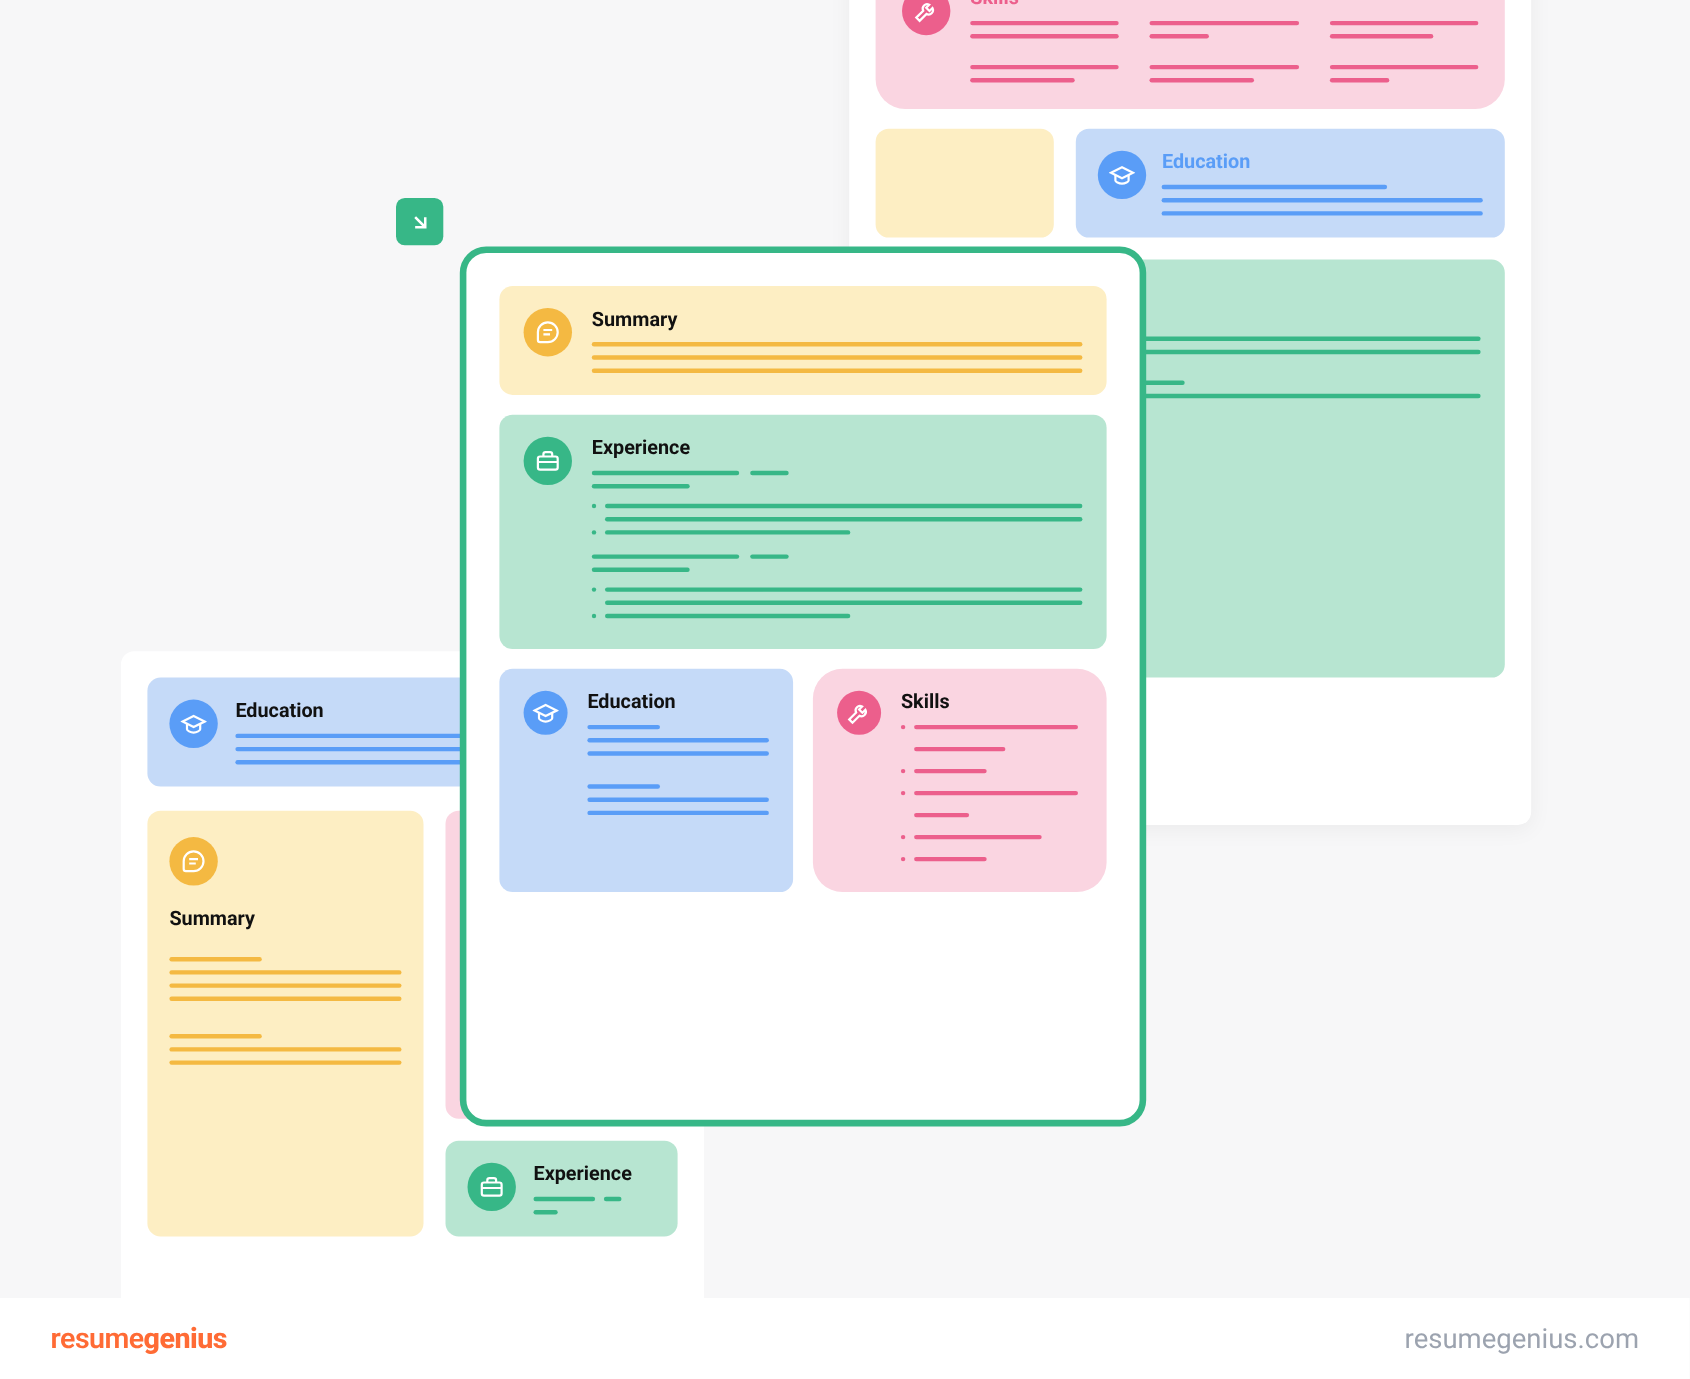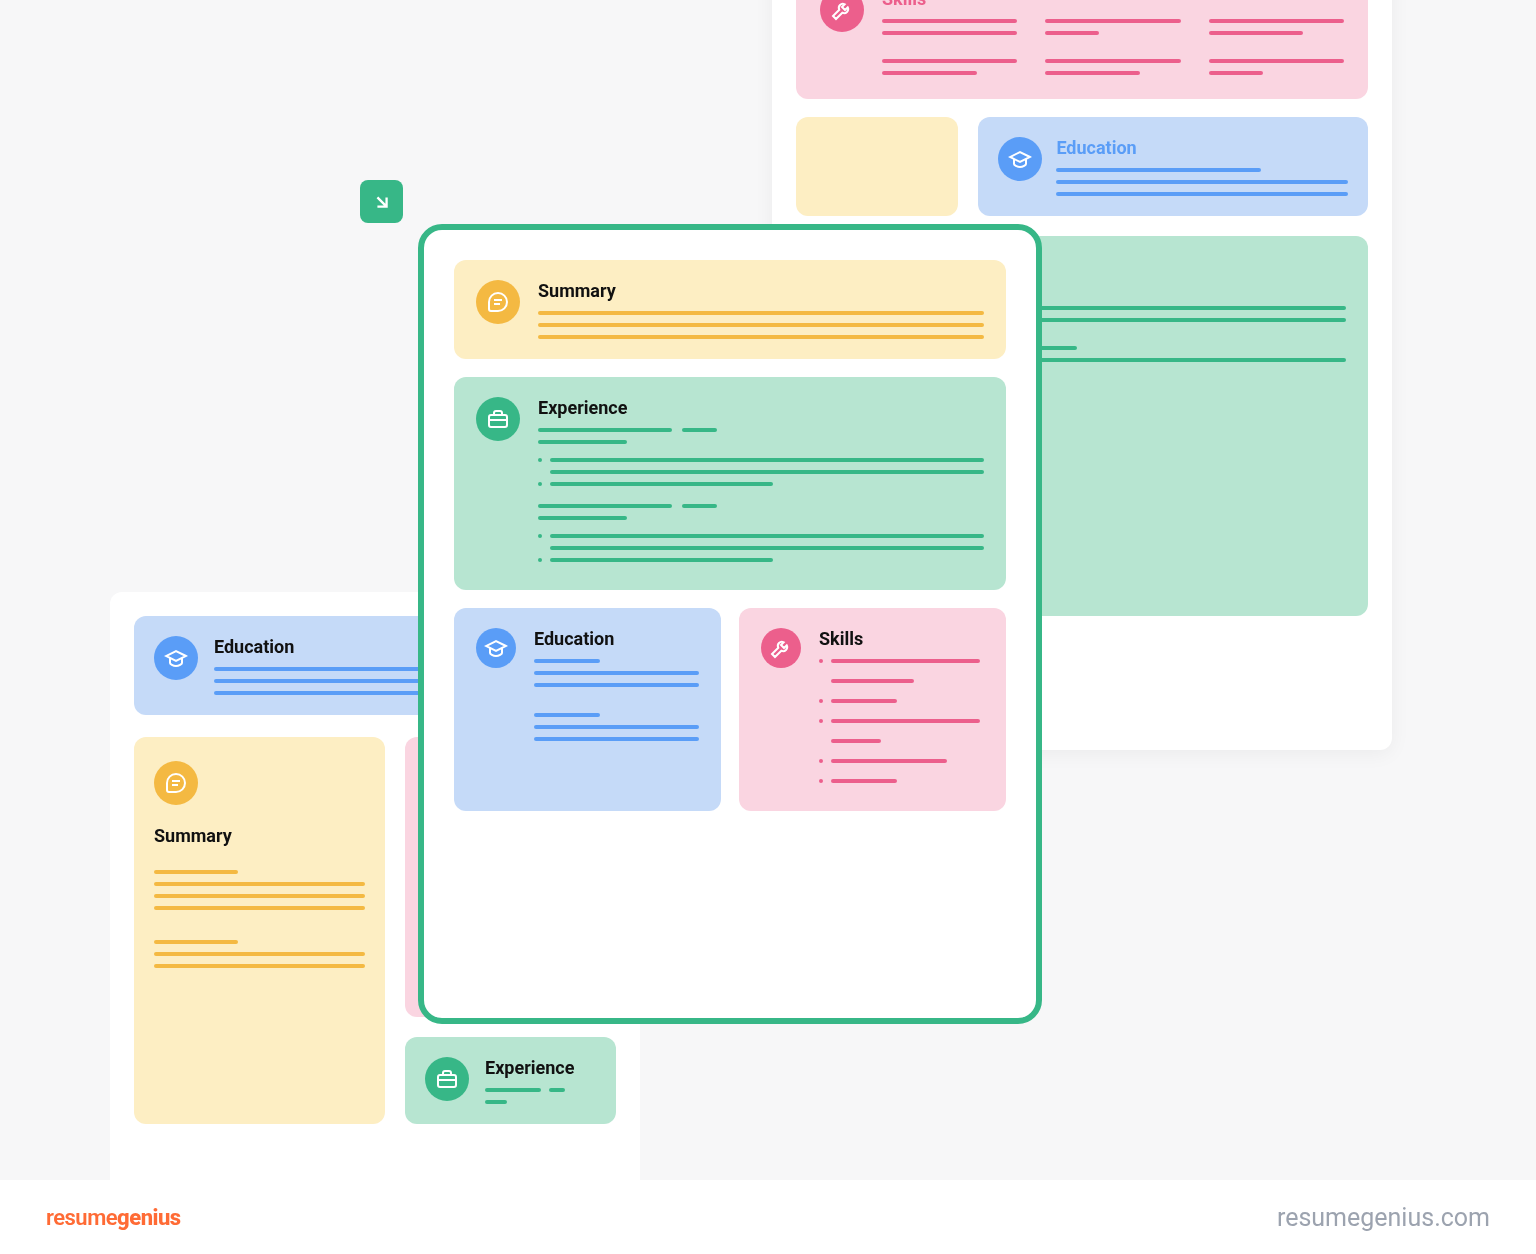--- a/index.html
+++ b/index.html
@@ -90,20 +90,21 @@
       background: #fdeec3;
     }
     .section-card.experience {
       background: #b7e5d1;
     }
     .section-card.education {
       background: #c5daf8;
     }
     .section-card.skills {
       background: #fad5e1;
+      border-radius: 27px;
     }
     
     .icon-circle {
       width: 44px;
       height: 44px;
       border-radius: 50%;
       display: flex;
       align-items: center;
       justify-content: center;
       flex-shrink: 0;
@@ -206,21 +207,21 @@
       right: 0;
       height: 74px;
       background: #fff;
       display: flex;
       align-items: center;
       justify-content: space-between;
       padding: 0 46px;
       z-index: 30;
     }
     .logo {
-      font-size: 22px;
+      font-size: 26px;
       font-weight: 600;
       color: #ff6b35;
       letter-spacing: -0.5px;
     }
     .logo .bold { font-weight: 800; }
     .footer-link {
       color: #9ca3af;
       font-size: 25px;
     }
     

